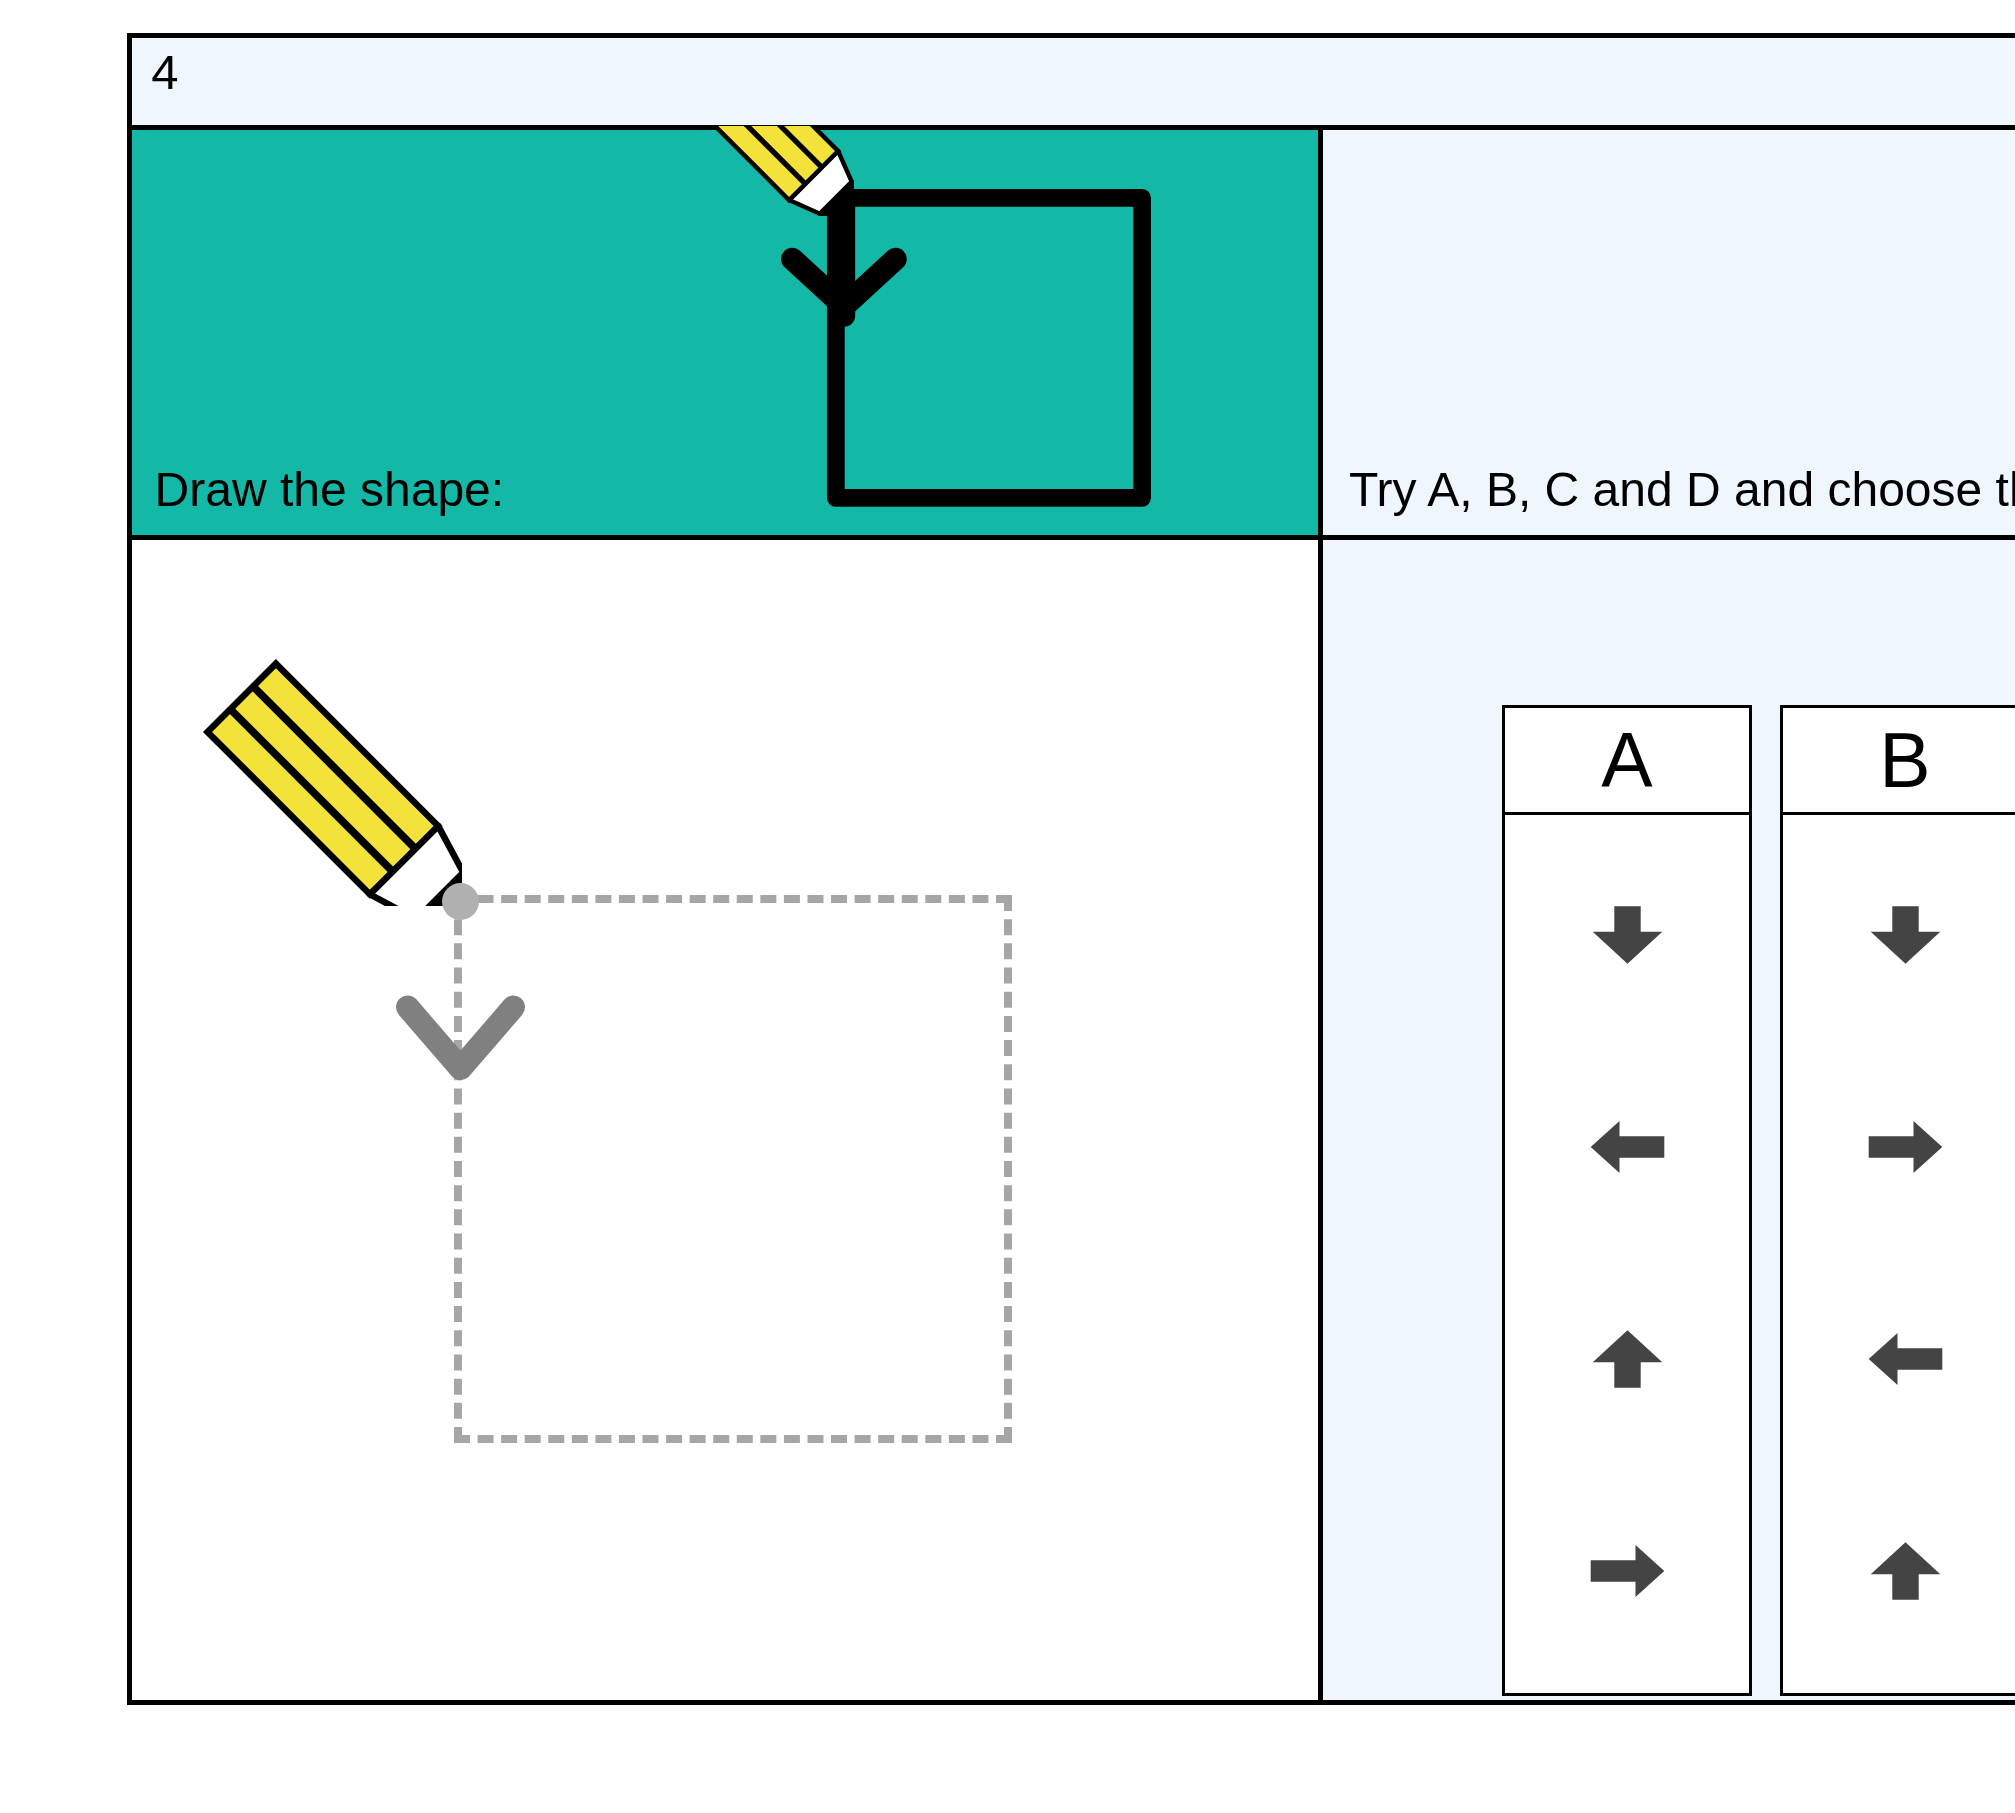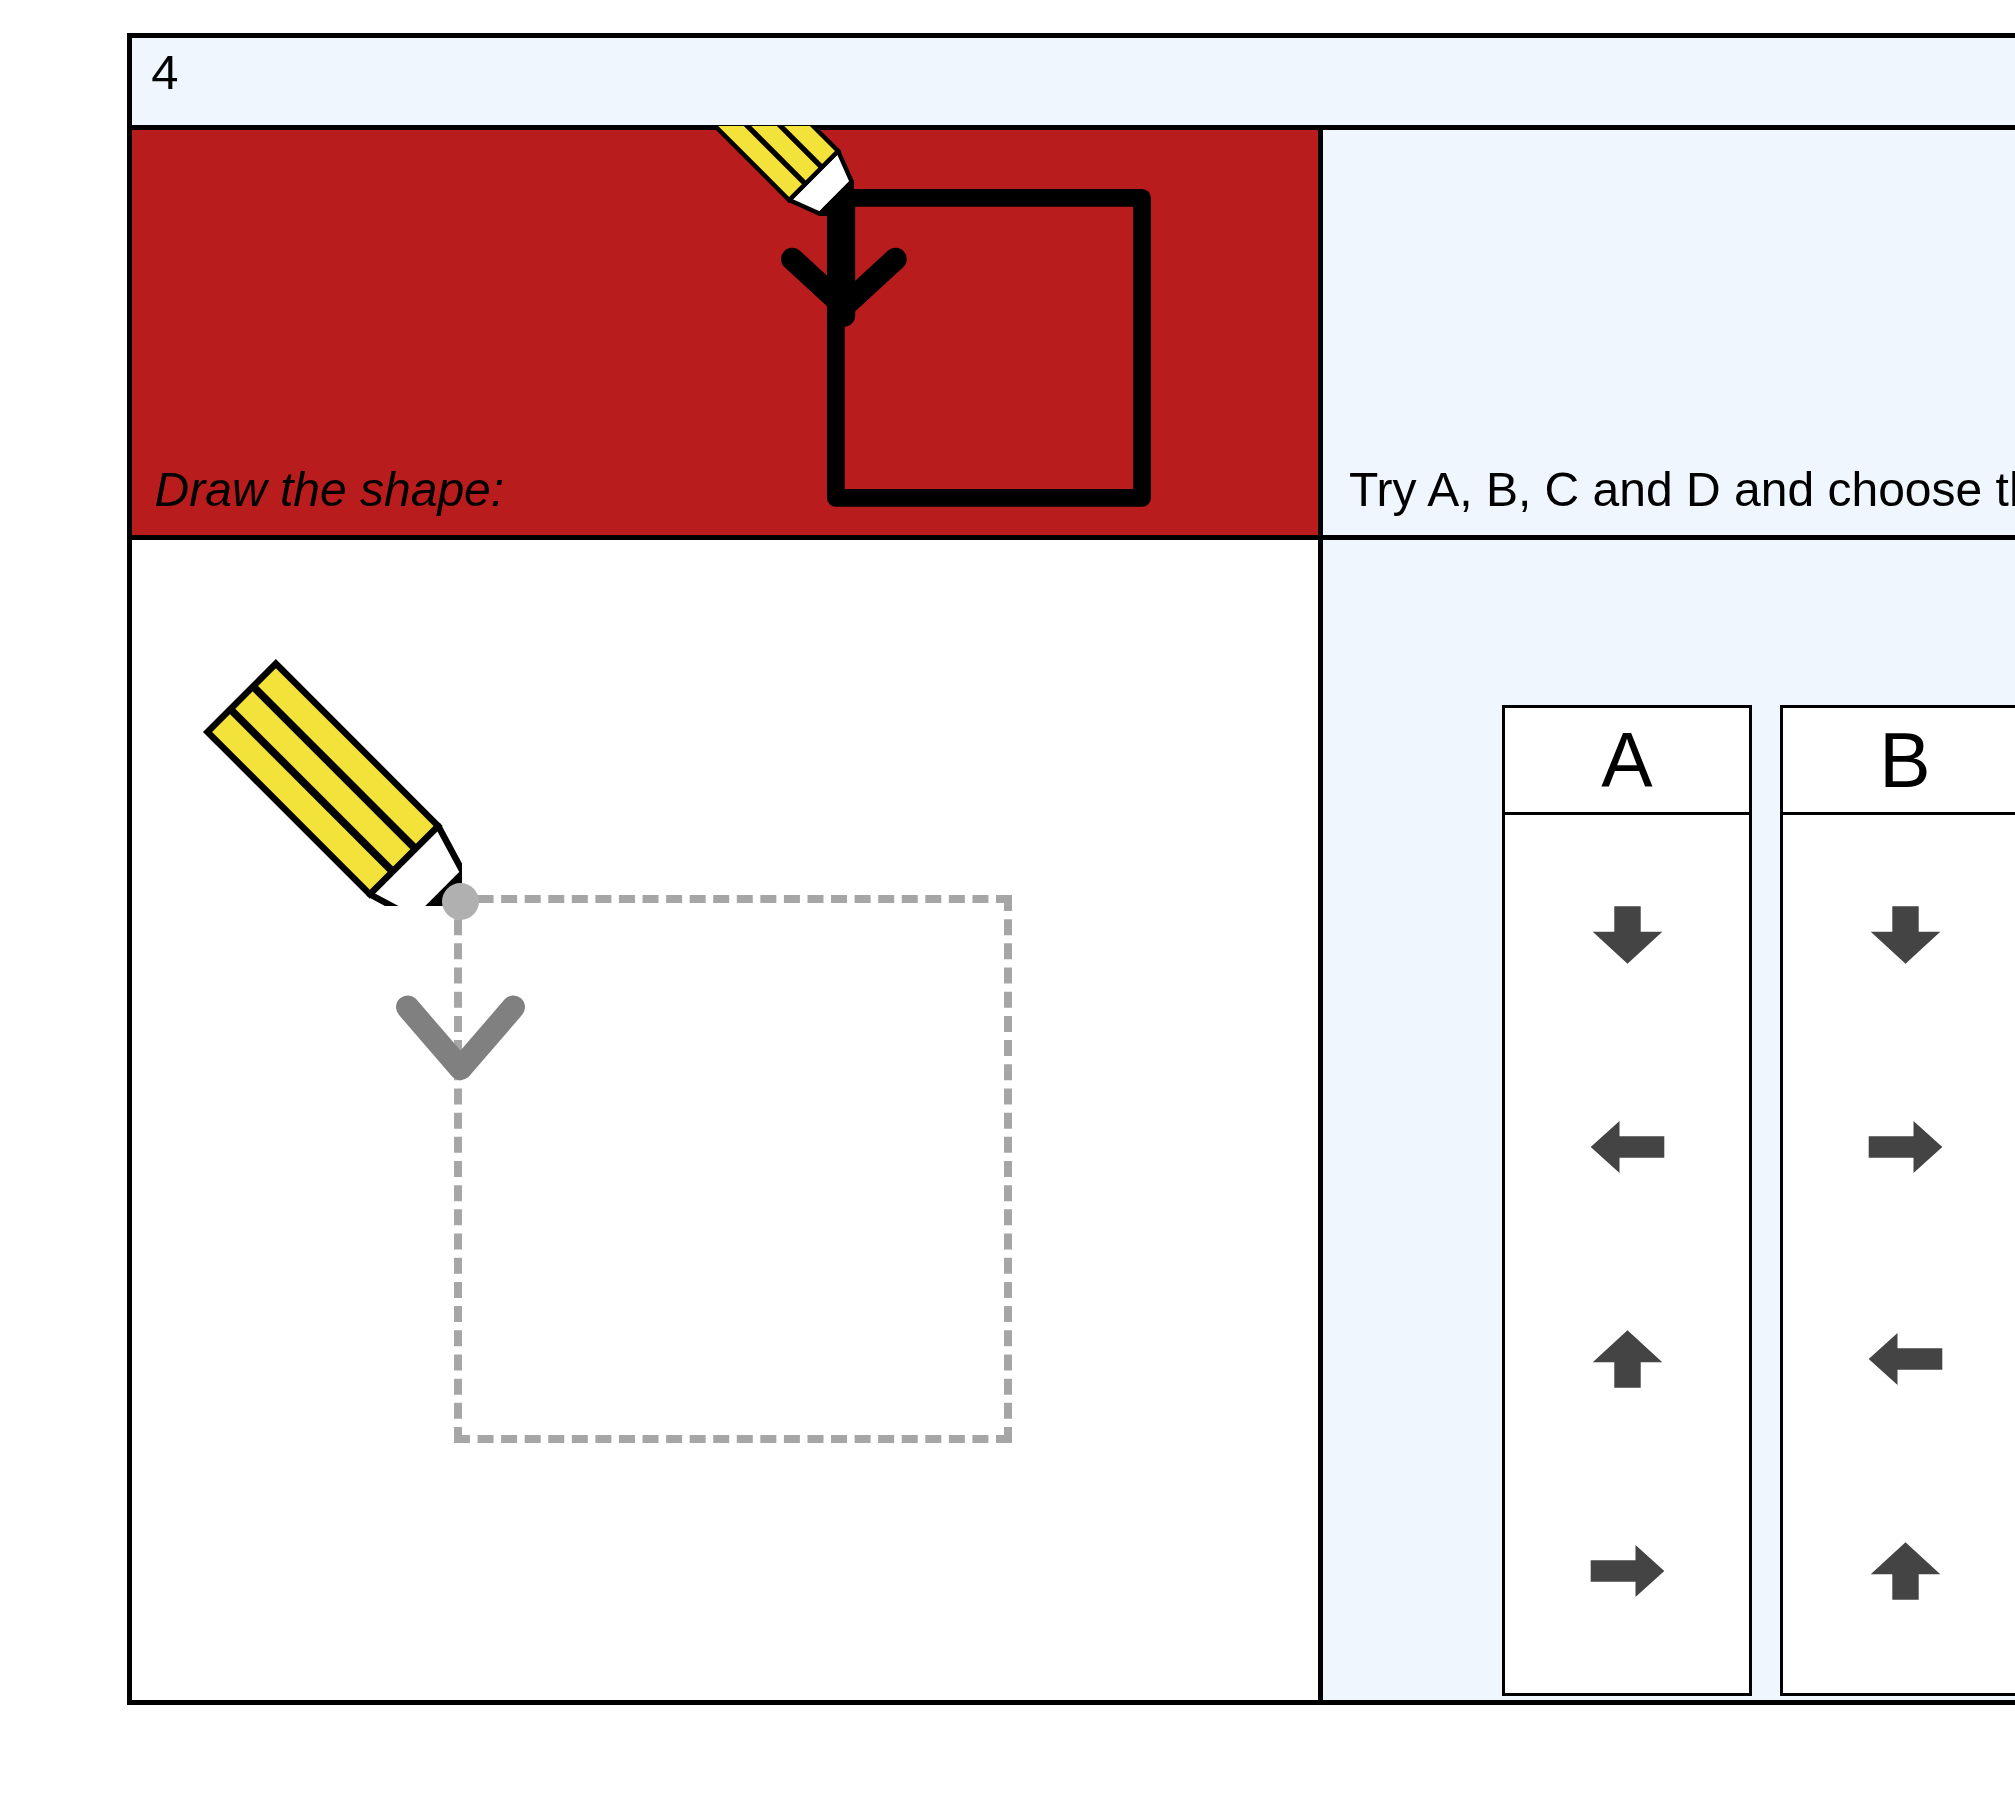--- a/index.html
+++ b/index.html
@@ -26,22 +26,22 @@
     font-family:"Liberation Sans","DejaVu Sans",sans-serif;
   }
 
   
   #prompt-row{
     position:absolute; left:0; top:92px; right:0; height:410px;
     border-bottom:5.6px solid #000; box-sizing:border-box;
   }
   #prompt-left{
     position:absolute; left:0; top:0; width:1191px; height:100%;
-    background:#b91c1c;
-    border-right:5.6px solid #000; box-sizing:border-box;font-style:italic;
+    background:#14b8a6;
+    border-right:5.6px solid #000; box-sizing:border-box;
   }
   #prompt-right{
     position:absolute; left:1191px; top:0; right:0; height:100%;
     background:#eff6fd;
   }
   .prompt-label{
     position:absolute; bottom:17.7px;
     font-size:48px; color:#000; white-space:nowrap;
   }
   #draw-label{left:22.6px;}

